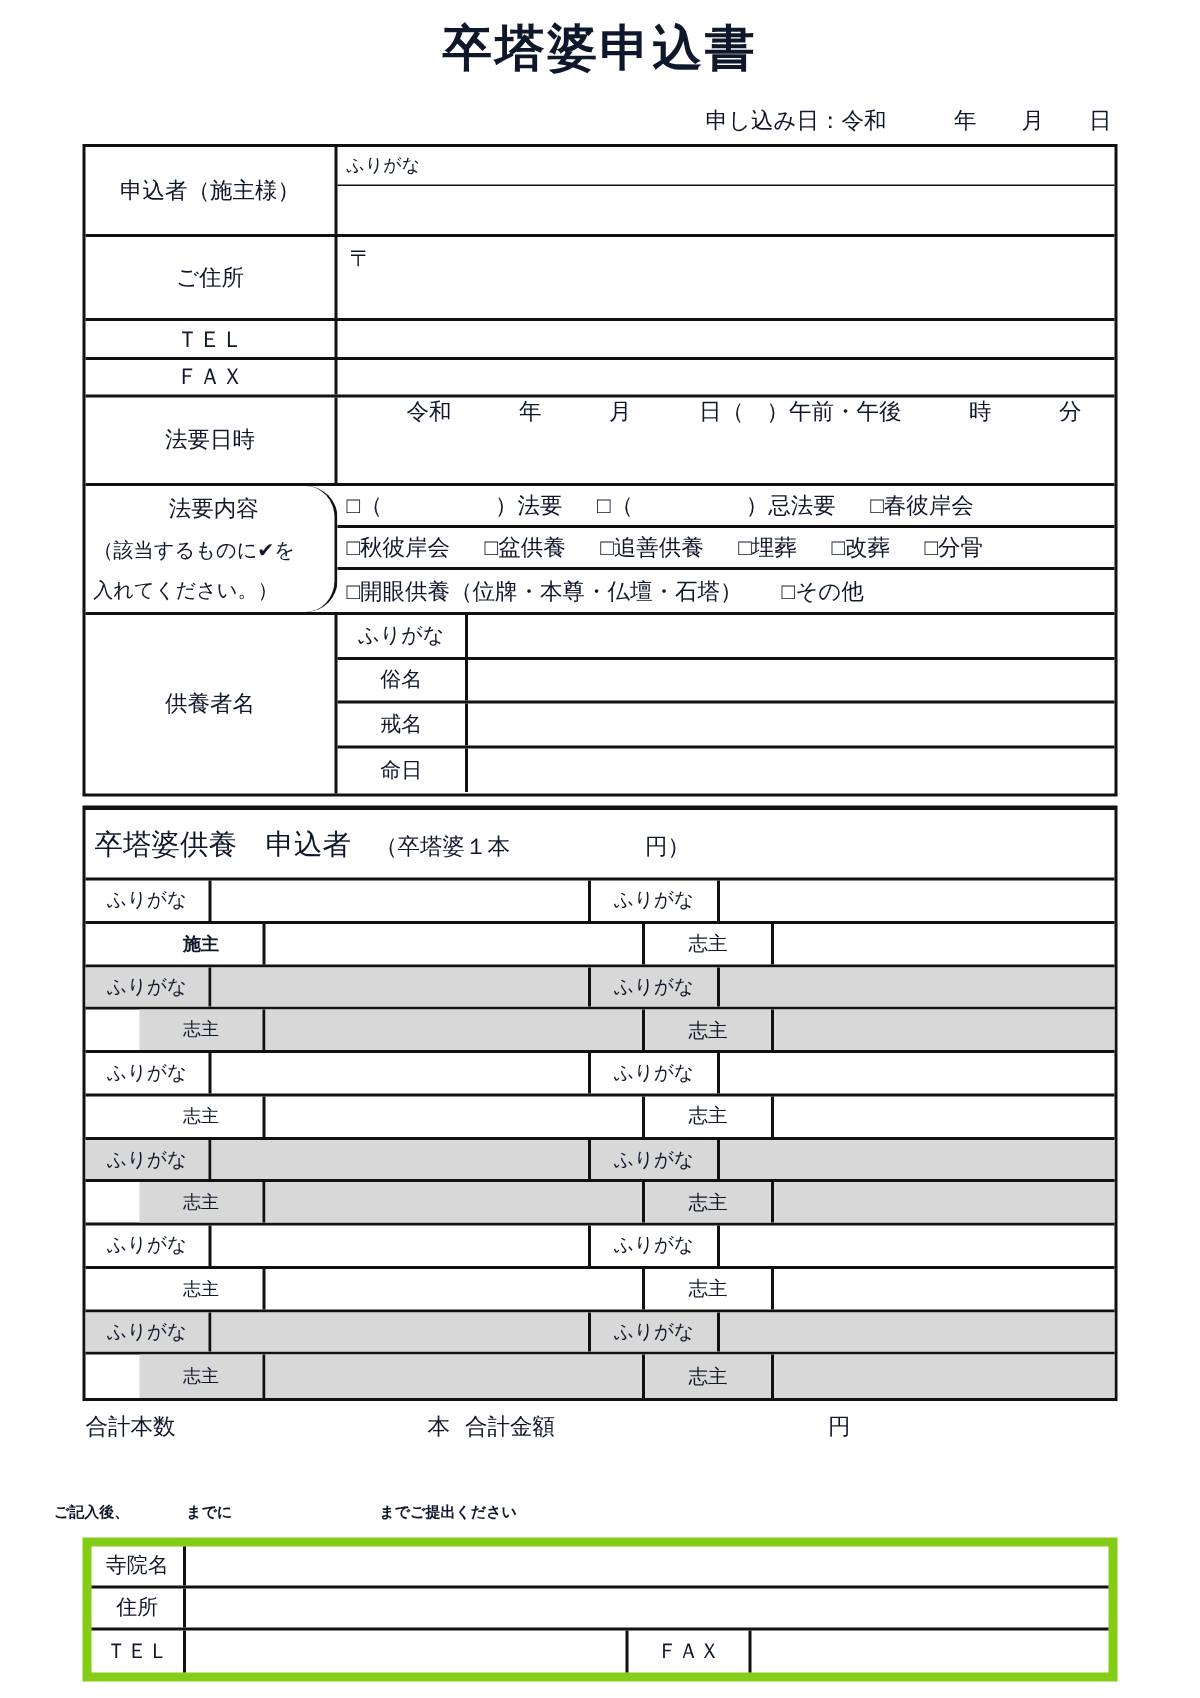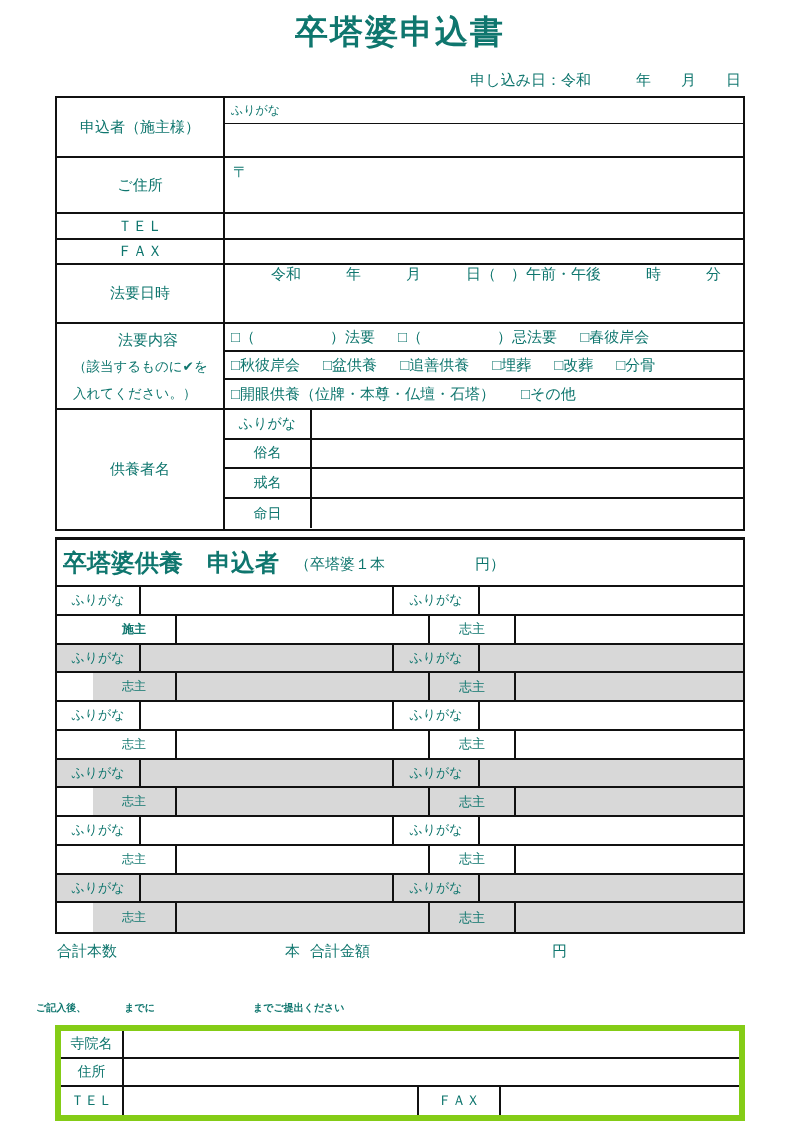--- a/index.html
+++ b/index.html
@@ -1,49 +1,49 @@
 <!DOCTYPE html>
 <html><head>
 <meta charset="utf-8">
 <style>
   * { margin:0; padding:0; box-sizing:border-box; }
   body { background:#f0f0f0; }
   .page {
     width:800px; height:1132px; background:#ffffff; position:relative;
-    font-family:"Liberation Sans","DejaVu Sans",sans-serif; color:#0f766e;
+    font-family:"Liberation Sans","DejaVu Sans",sans-serif; color:#0f172a;
     margin:0 auto; overflow:hidden;
   }
   .title { text-align:center; font-size:33px; font-weight:bold; padding-top:10px; letter-spacing:2px; }
   .date-line { width:690px; margin:16px 0 6px 55px; text-align:right; font-size:15px; padding-right:4px; }
 
   .tbl { width:690px; margin-left:55px; border:2px solid #111; }
   .trow { display:flex; border-bottom:2px solid #111; }
   .trow:last-child { border-bottom:none; }
   .lcell { width:168px; border-right:2px solid #111; display:flex; align-items:center; justify-content:center; font-size:15px; text-align:center; flex:none; }
   .ccell { flex:1; display:flex; flex-direction:column; }
 
   .furigana-strip { height:26px; border-bottom:1px solid #111; font-size:12px; padding:4px 0 0 6px; }
   .fill { flex:1; }
   .postal { font-size:15px; padding:5px 0 0 8px; }
   .val-center { display:flex; align-items:center; padding-left:24px; font-size:15px; }
 
-  .multi-label { flex-direction:column; justify-content:center; align-items:flex-start; padding-left:16px; font-size:13.5px; line-height:1.95; }
+  .multi-label { flex-direction:column; justify-content:center; align-items:flex-start; padding-left:5px; font-size:13.5px; line-height:1.95;border-radius:21px; }
   .multi-label .l1 { align-self:center; font-size:15px; }
   .chk-row { height:28.6px; border-bottom:2px solid #111; display:flex; align-items:center; gap:23px; padding-left:6px; font-size:15px; }
   .chk-row:last-child { border-bottom:none; }
   .chk-row.wide-gap { gap:26px; }
 
   .sub-row { display:flex; border-bottom:2px solid #111; height:29.6px; }
   .sub-row:last-child { border-bottom:none; }
   .sub-label { width:87px; border-right:2px solid #111; display:flex; align-items:center; justify-content:center; font-size:14px; flex:none; }
   .sub-field { flex:1; }
 
   .tbl2 { width:690px; margin-left:55px; margin-top:6px; border:2px solid #111; border-top-width:3px; }
   .sec-header { height:47px; display:flex; align-items:center; padding-left:6px; border-bottom:2px solid #111; }
-  .sec-header .hb { font-size:24px; font-weight:bold; }
+  .sec-header .hb { font-size:19px; font-weight:normal; }
   .sec-header .hn { font-size:15px; margin-left:16px; padding-top:3px; }
 
   .grow { display:flex; height:28.75px; border-bottom:2px solid #111; }
   .grow:last-child { border-bottom:none; }
   .glabel { width:84px; border-right:2px solid #111; display:flex; align-items:center; justify-content:center; font-size:13px; flex:none; }
   .glabel.nm { font-size:12px;margin-left:36px; }
   .gfield { width:253px; border-right:2px solid #111; flex:none; }
   .glabel2 { width:86px; border-right:2px solid #111; display:flex; align-items:center; justify-content:center; font-size:13px; flex:none; }
   .gfield2 { flex:1; }
   .shaded > div { background:#d8d8d8; }

